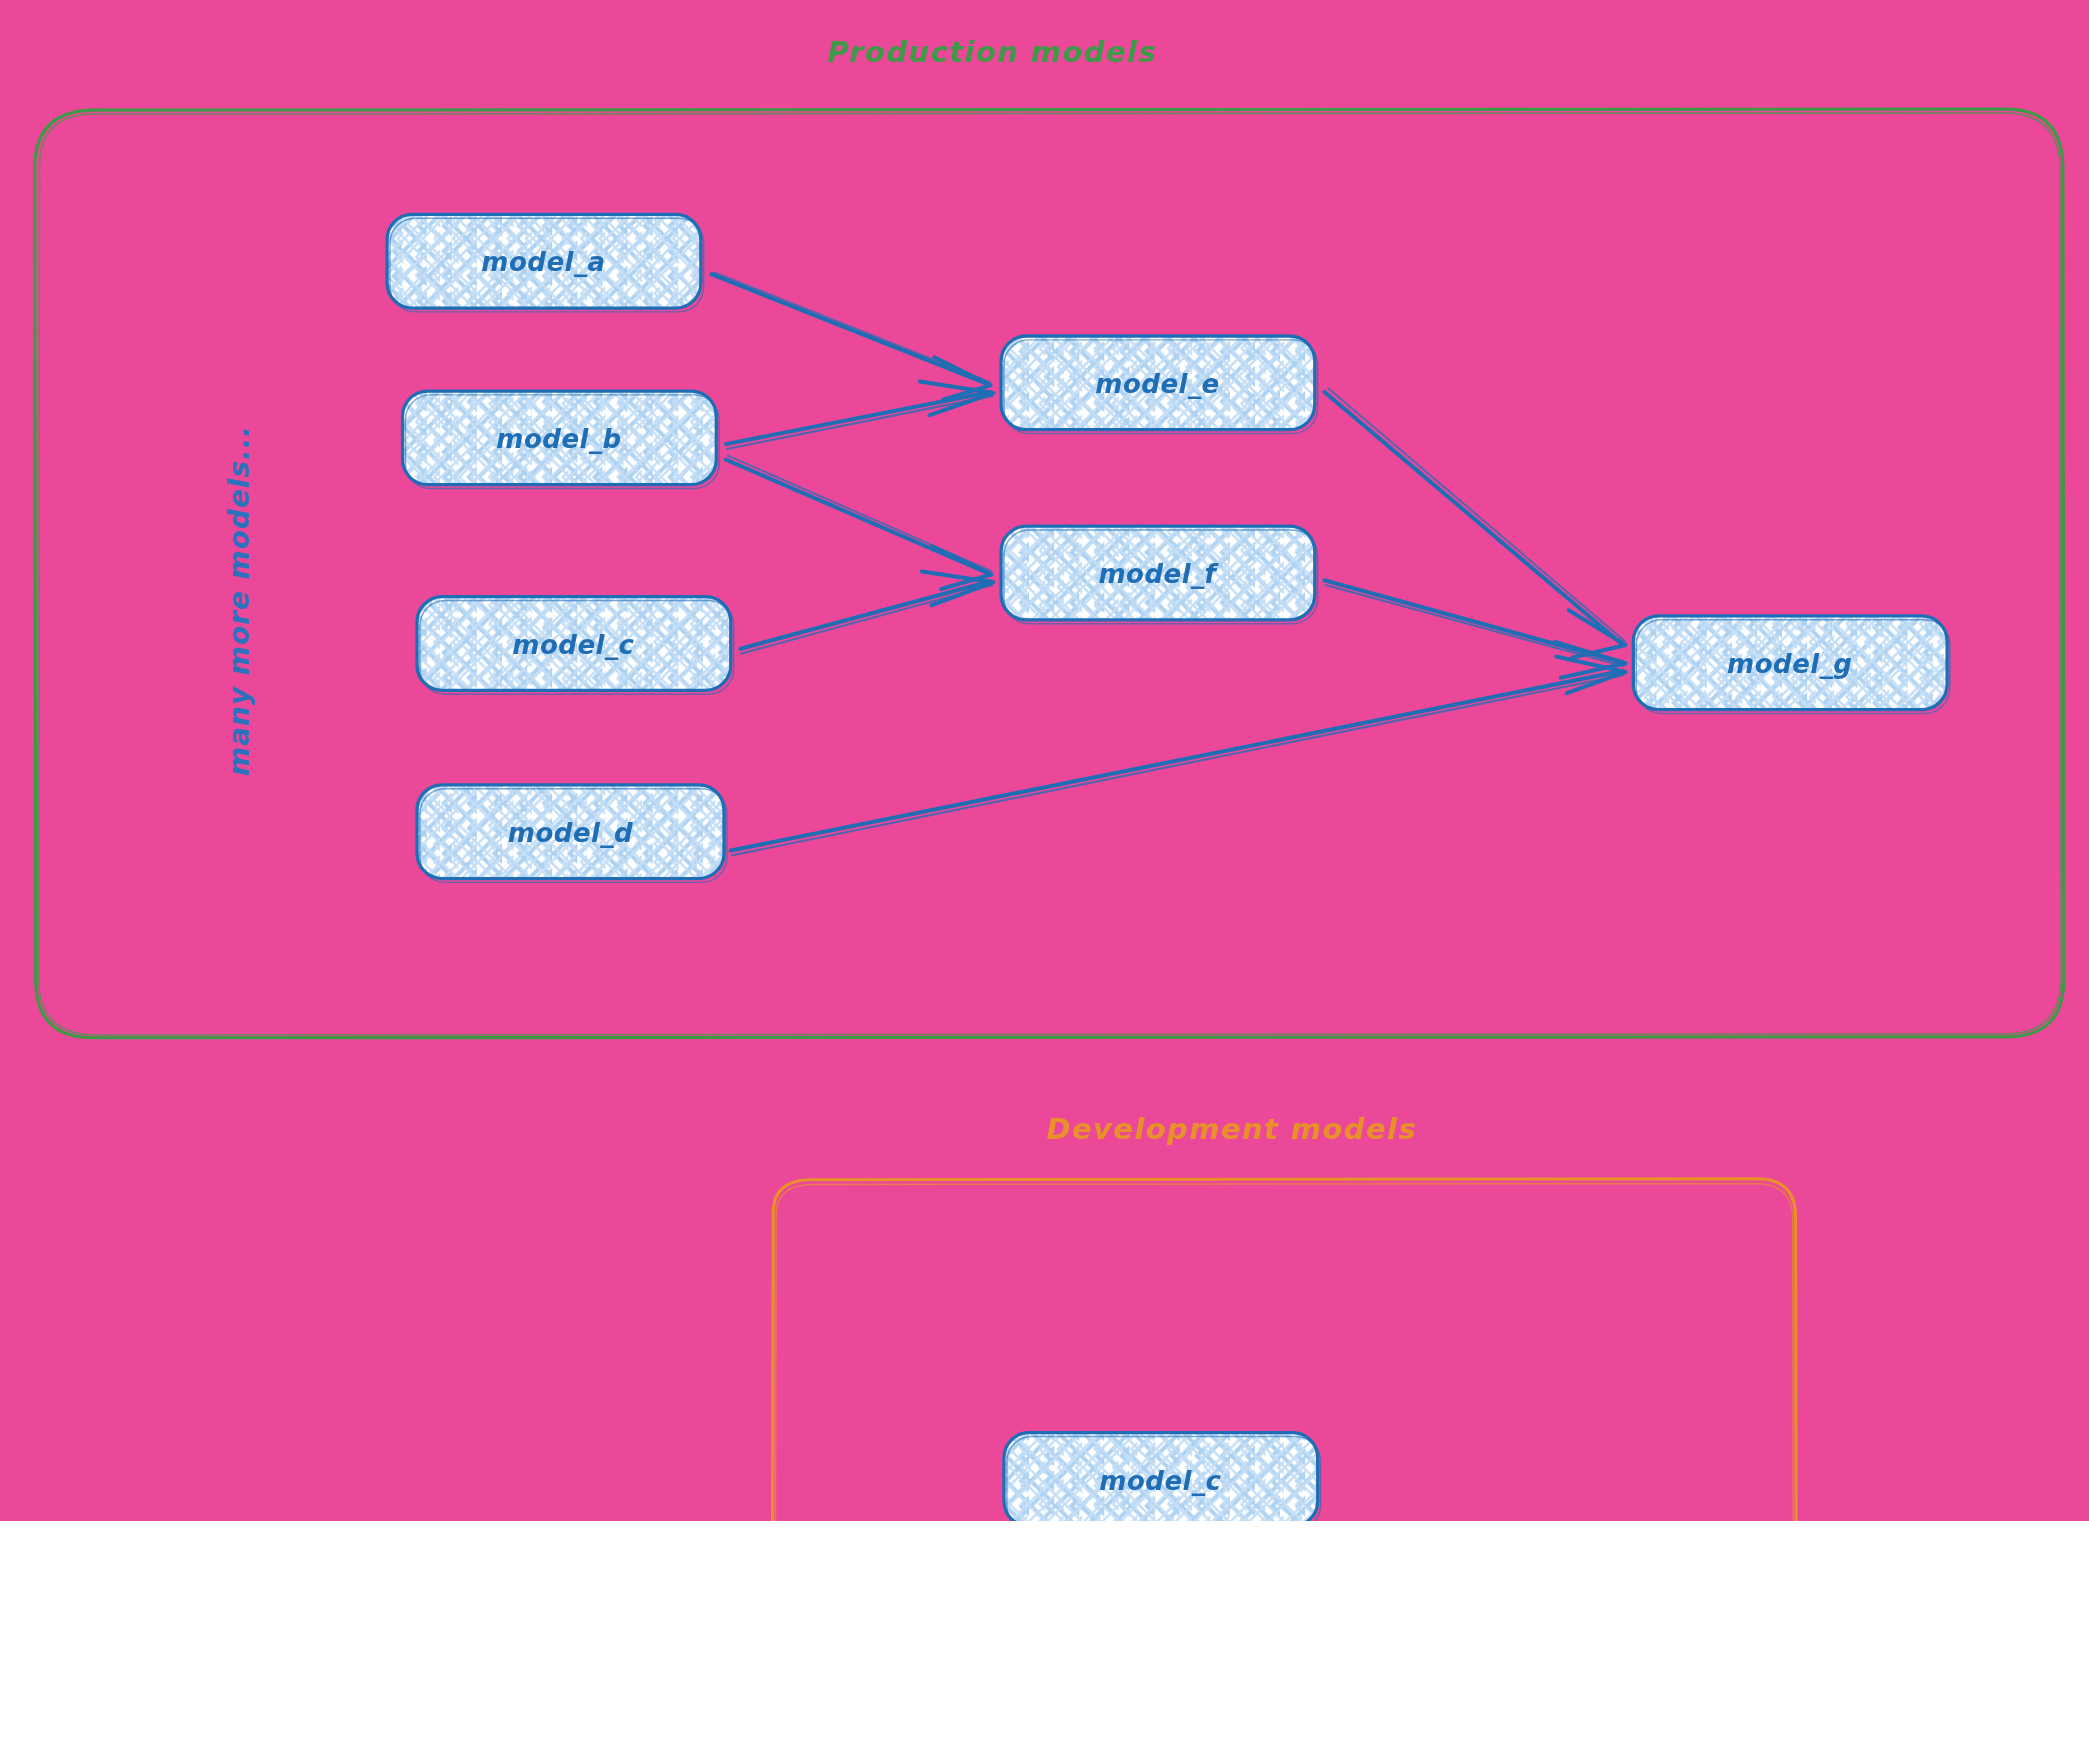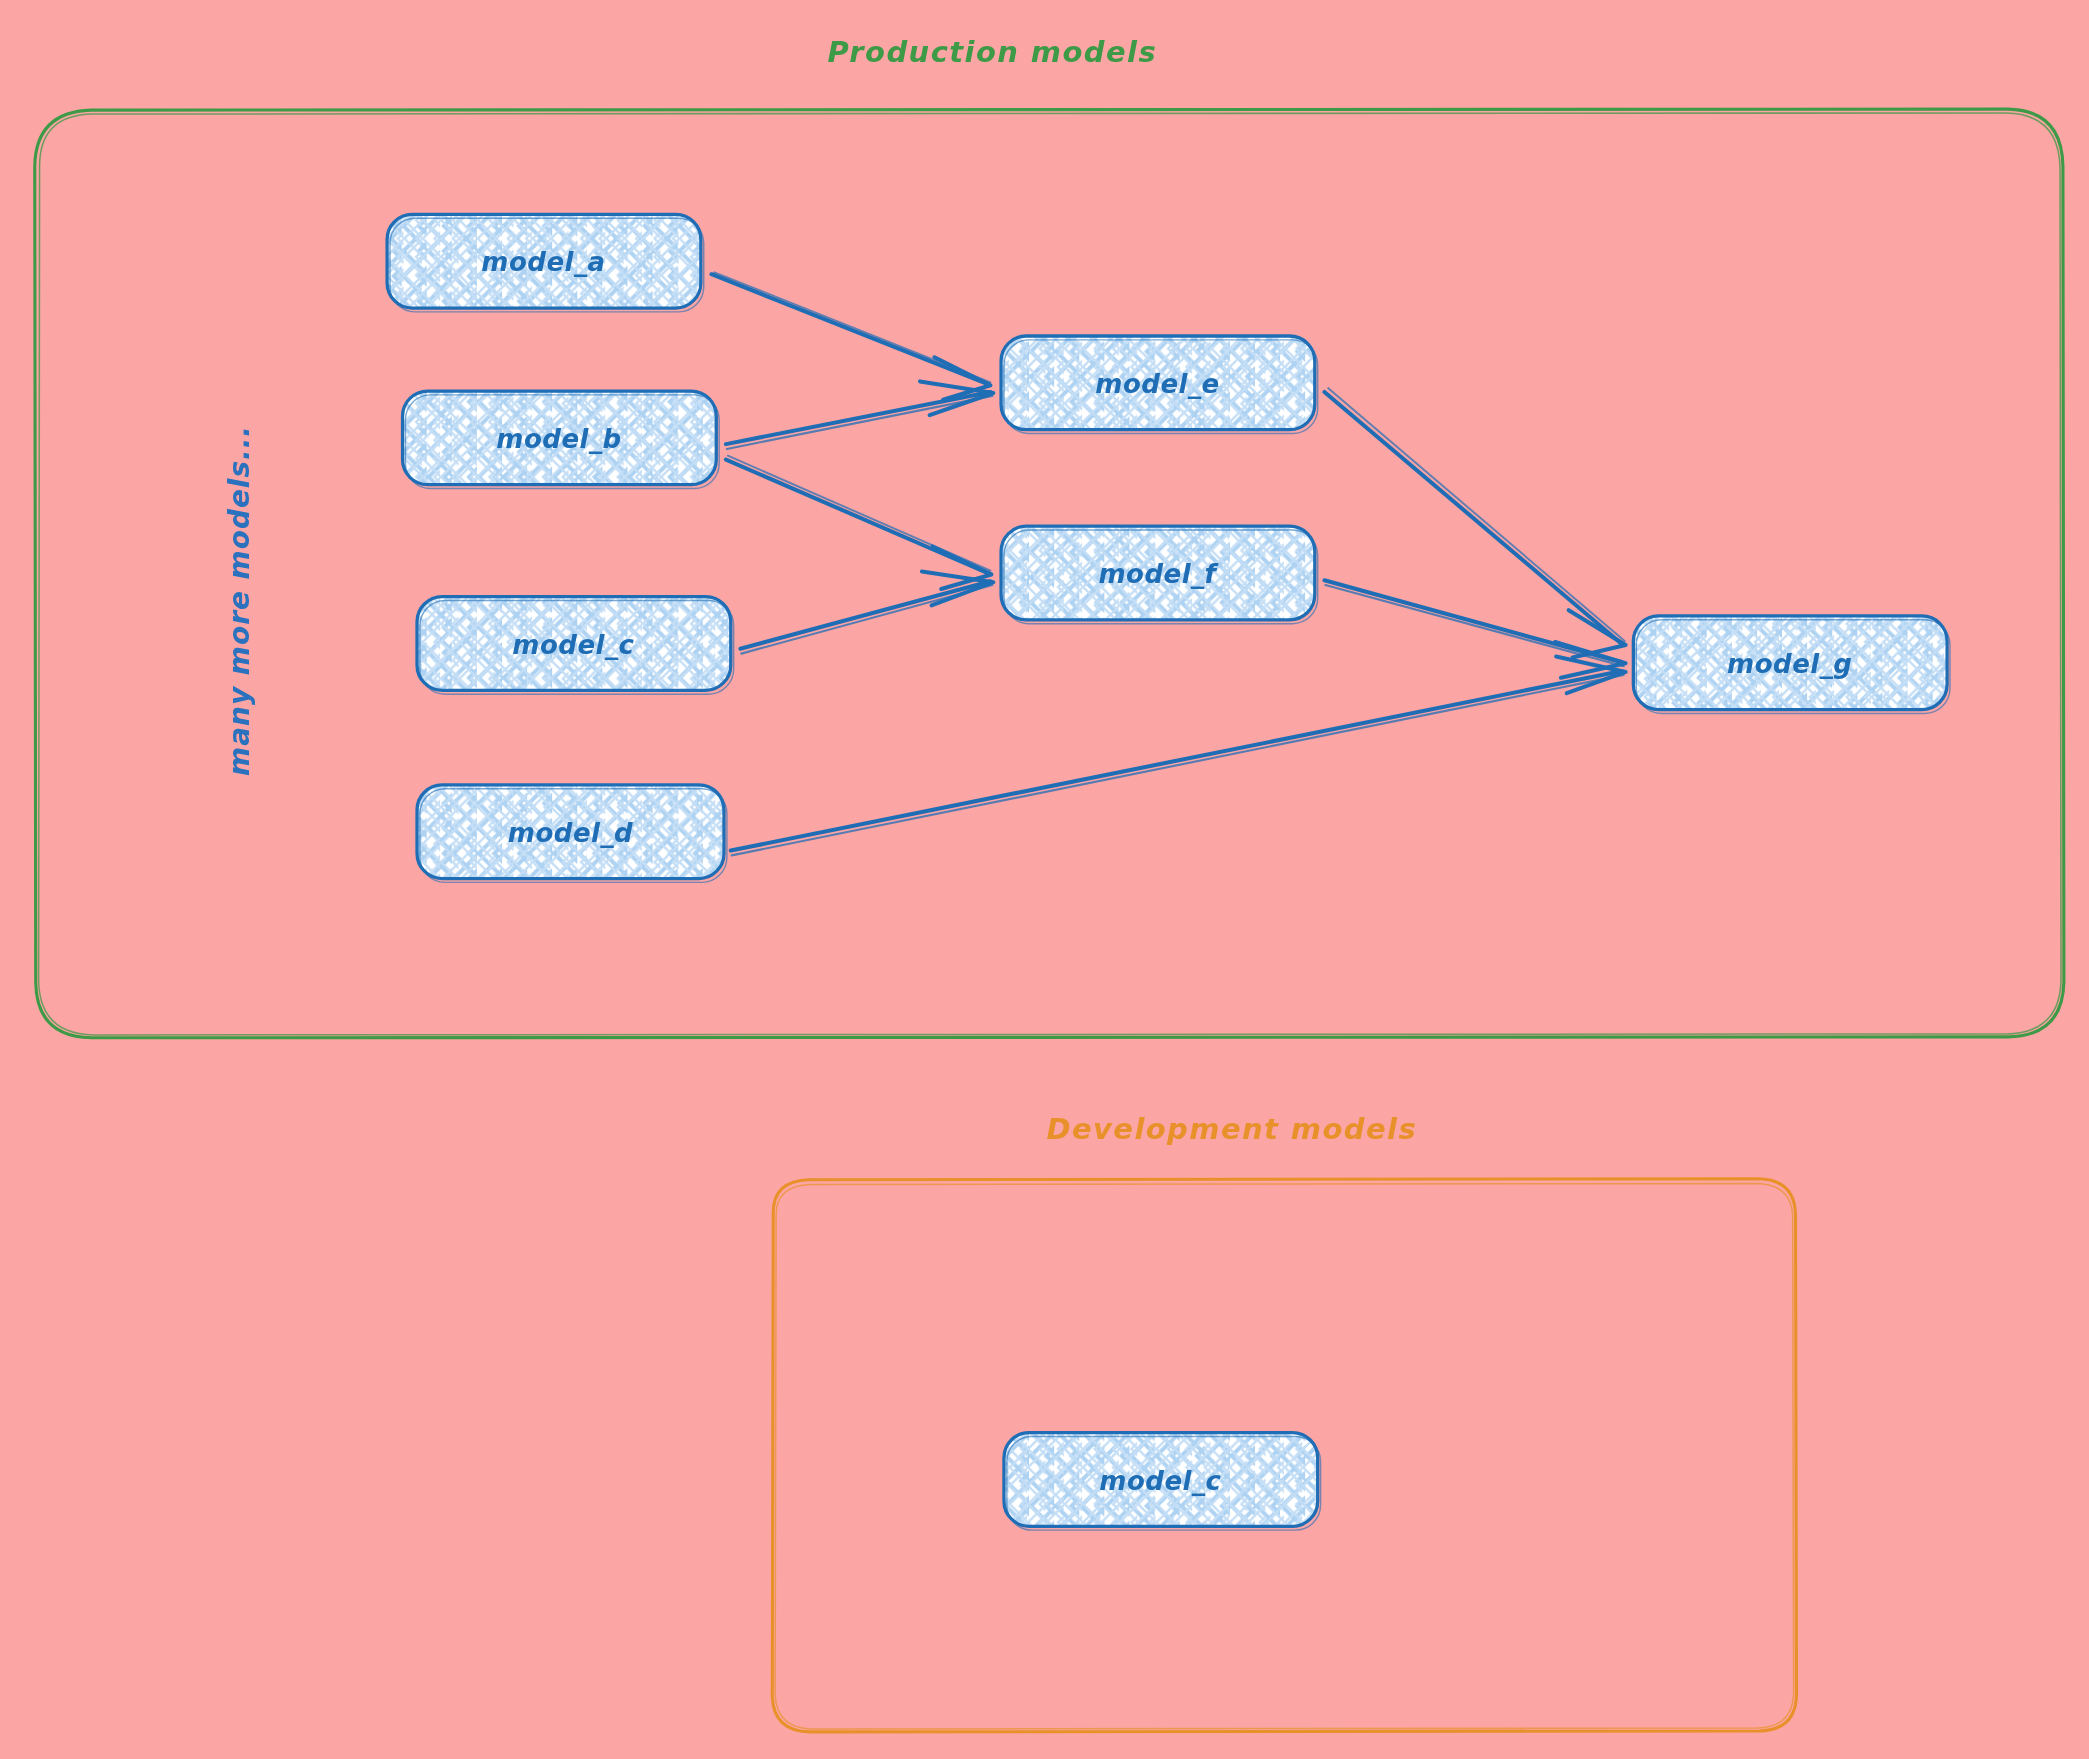--- a/index.html
+++ b/index.html
@@ -6,22 +6,22 @@
     margin: 0;
     padding: 0;
     background: #ffffff;
   }
   body {
     font-family: "DejaVu Sans", sans-serif;
   }
   #stage {
     position: relative;
     width: 2089px;
-    height: 1759px;
-    background: #fca5a5;
+    height: 1521px;
+    background: #ec4899;
     overflow: hidden;
   }
   #diagram-svg {
     position: absolute;
     left: 0;
     top: 0;
     width: 2089px;
     height: 1759px;
   }
   .group-title {

